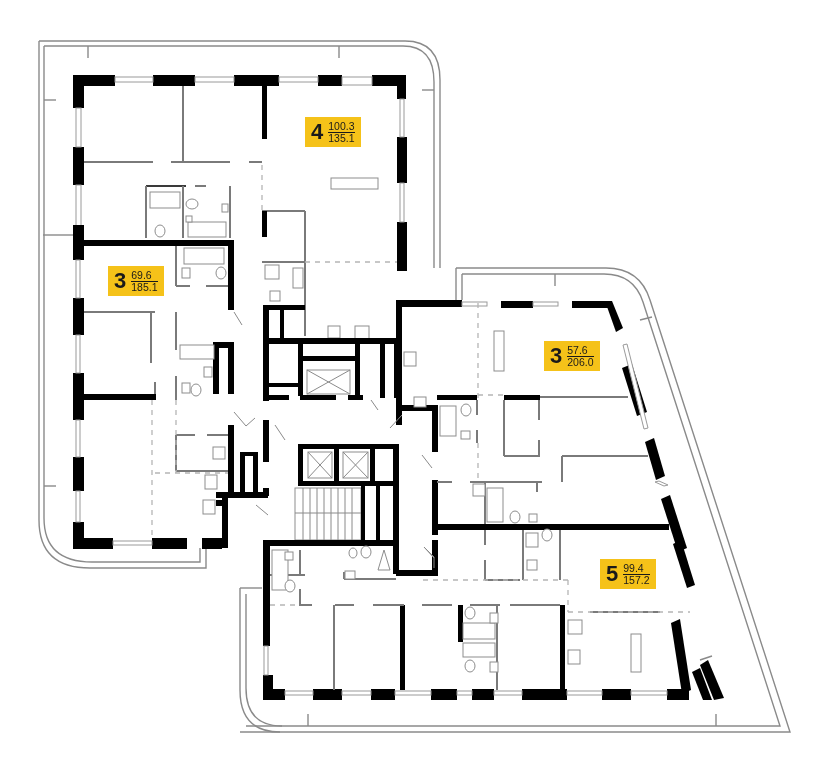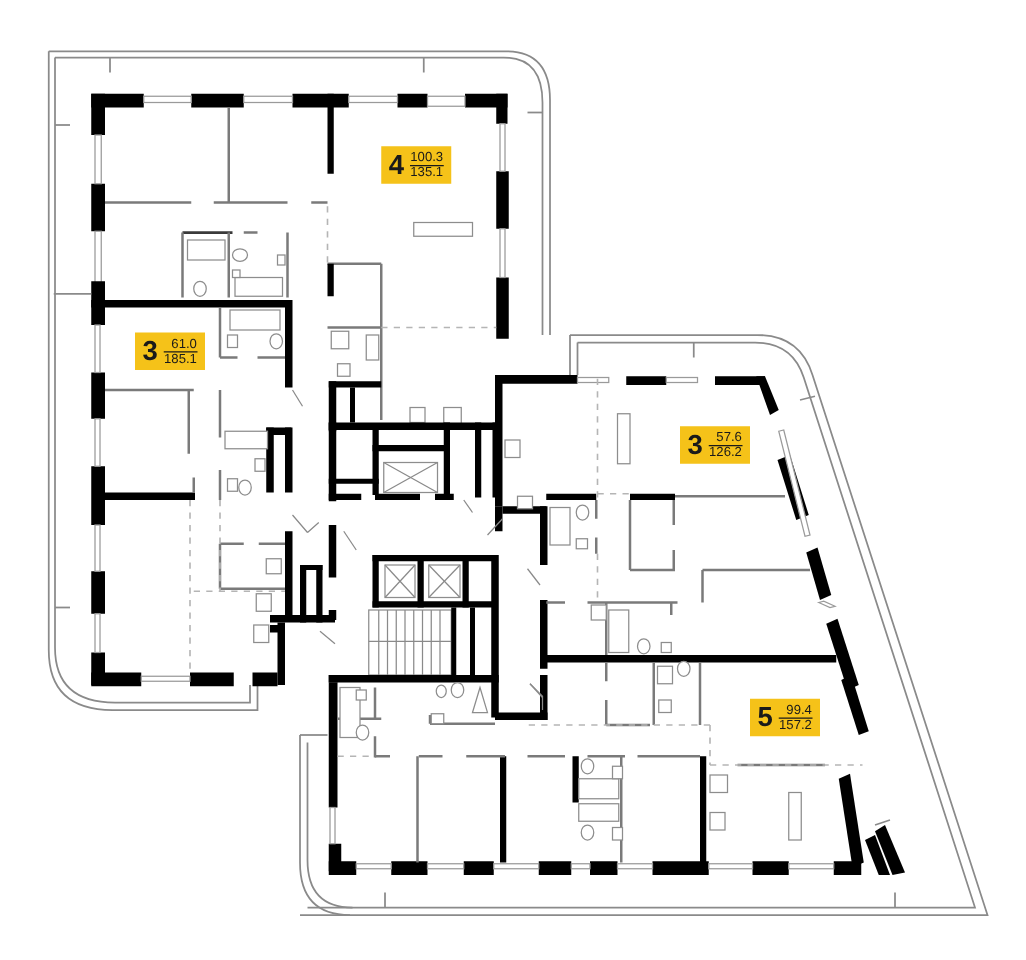--- a/index.html
+++ b/index.html
@@ -13,21 +13,21 @@
   .dash { stroke: #b5b5b5; stroke-width: 1.3; fill: none; stroke-dasharray: 5 5; }
   .fix { stroke: #8d8d8d; stroke-width: 1; fill: #fff; }
   .win { stroke: #9a9a9a; stroke-width: 1; fill: #fff; }
   .door { stroke: #8a8a8a; stroke-width: 1; fill: none; }
 
   .apt-label { position: absolute; display: flex; align-items: center;
                height: 30px; padding: 0 6px 0 6px; box-sizing: border-box; }
   .apt-rooms { font-size: 22px; font-weight: bold; color: #1a1a1a; margin-right: 5px;
                line-height: 1; font-family: "Liberation Sans", sans-serif; }
   .apt-areas { display: flex; flex-direction: column; font-size: 10.5px; line-height: 11px;
-               color: #1a1a1a; text-align: right; }
+               color: #1a1a1a; }
   .apt-areas .top { border-bottom: 1px solid #1a1a1a; padding-bottom: 0; }
 </style>
 </head>
 <body>
 
 <svg id="plan" viewBox="0 0 821 768" xmlns="http://www.w3.org/2000/svg">
 
   <g>
 
     <path class="contour" d="M39 41 L405 41 Q440 41 440 80 L440 268"></path>
@@ -366,30 +366,30 @@
   <span class="apt-rooms">4</span>
   <span class="apt-areas">
     <span class="top">100.3</span>
     <span>135.1</span>
   </span>
 </div>
 
 <div class="apt-label" style="left:108px; top:266px; background:#F5C219;">
   <span class="apt-rooms">3</span>
   <span class="apt-areas">
-    <span class="top">61.0</span>
+    <span class="top">69.6</span>
     <span>185.1</span>
   </span>
 </div>
 
 <div class="apt-label" style="left:544px; top:341px; background:#F5C219;">
   <span class="apt-rooms">3</span>
   <span class="apt-areas">
     <span class="top">57.6</span>
-    <span>126.2</span>
+    <span>206.0</span>
   </span>
 </div>
 
 <div class="apt-label" style="left:600px; top:559px; background:#F5C219;">
   <span class="apt-rooms">5</span>
   <span class="apt-areas">
     <span class="top">99.4</span>
     <span>157.2</span>
   </span>
 </div>

